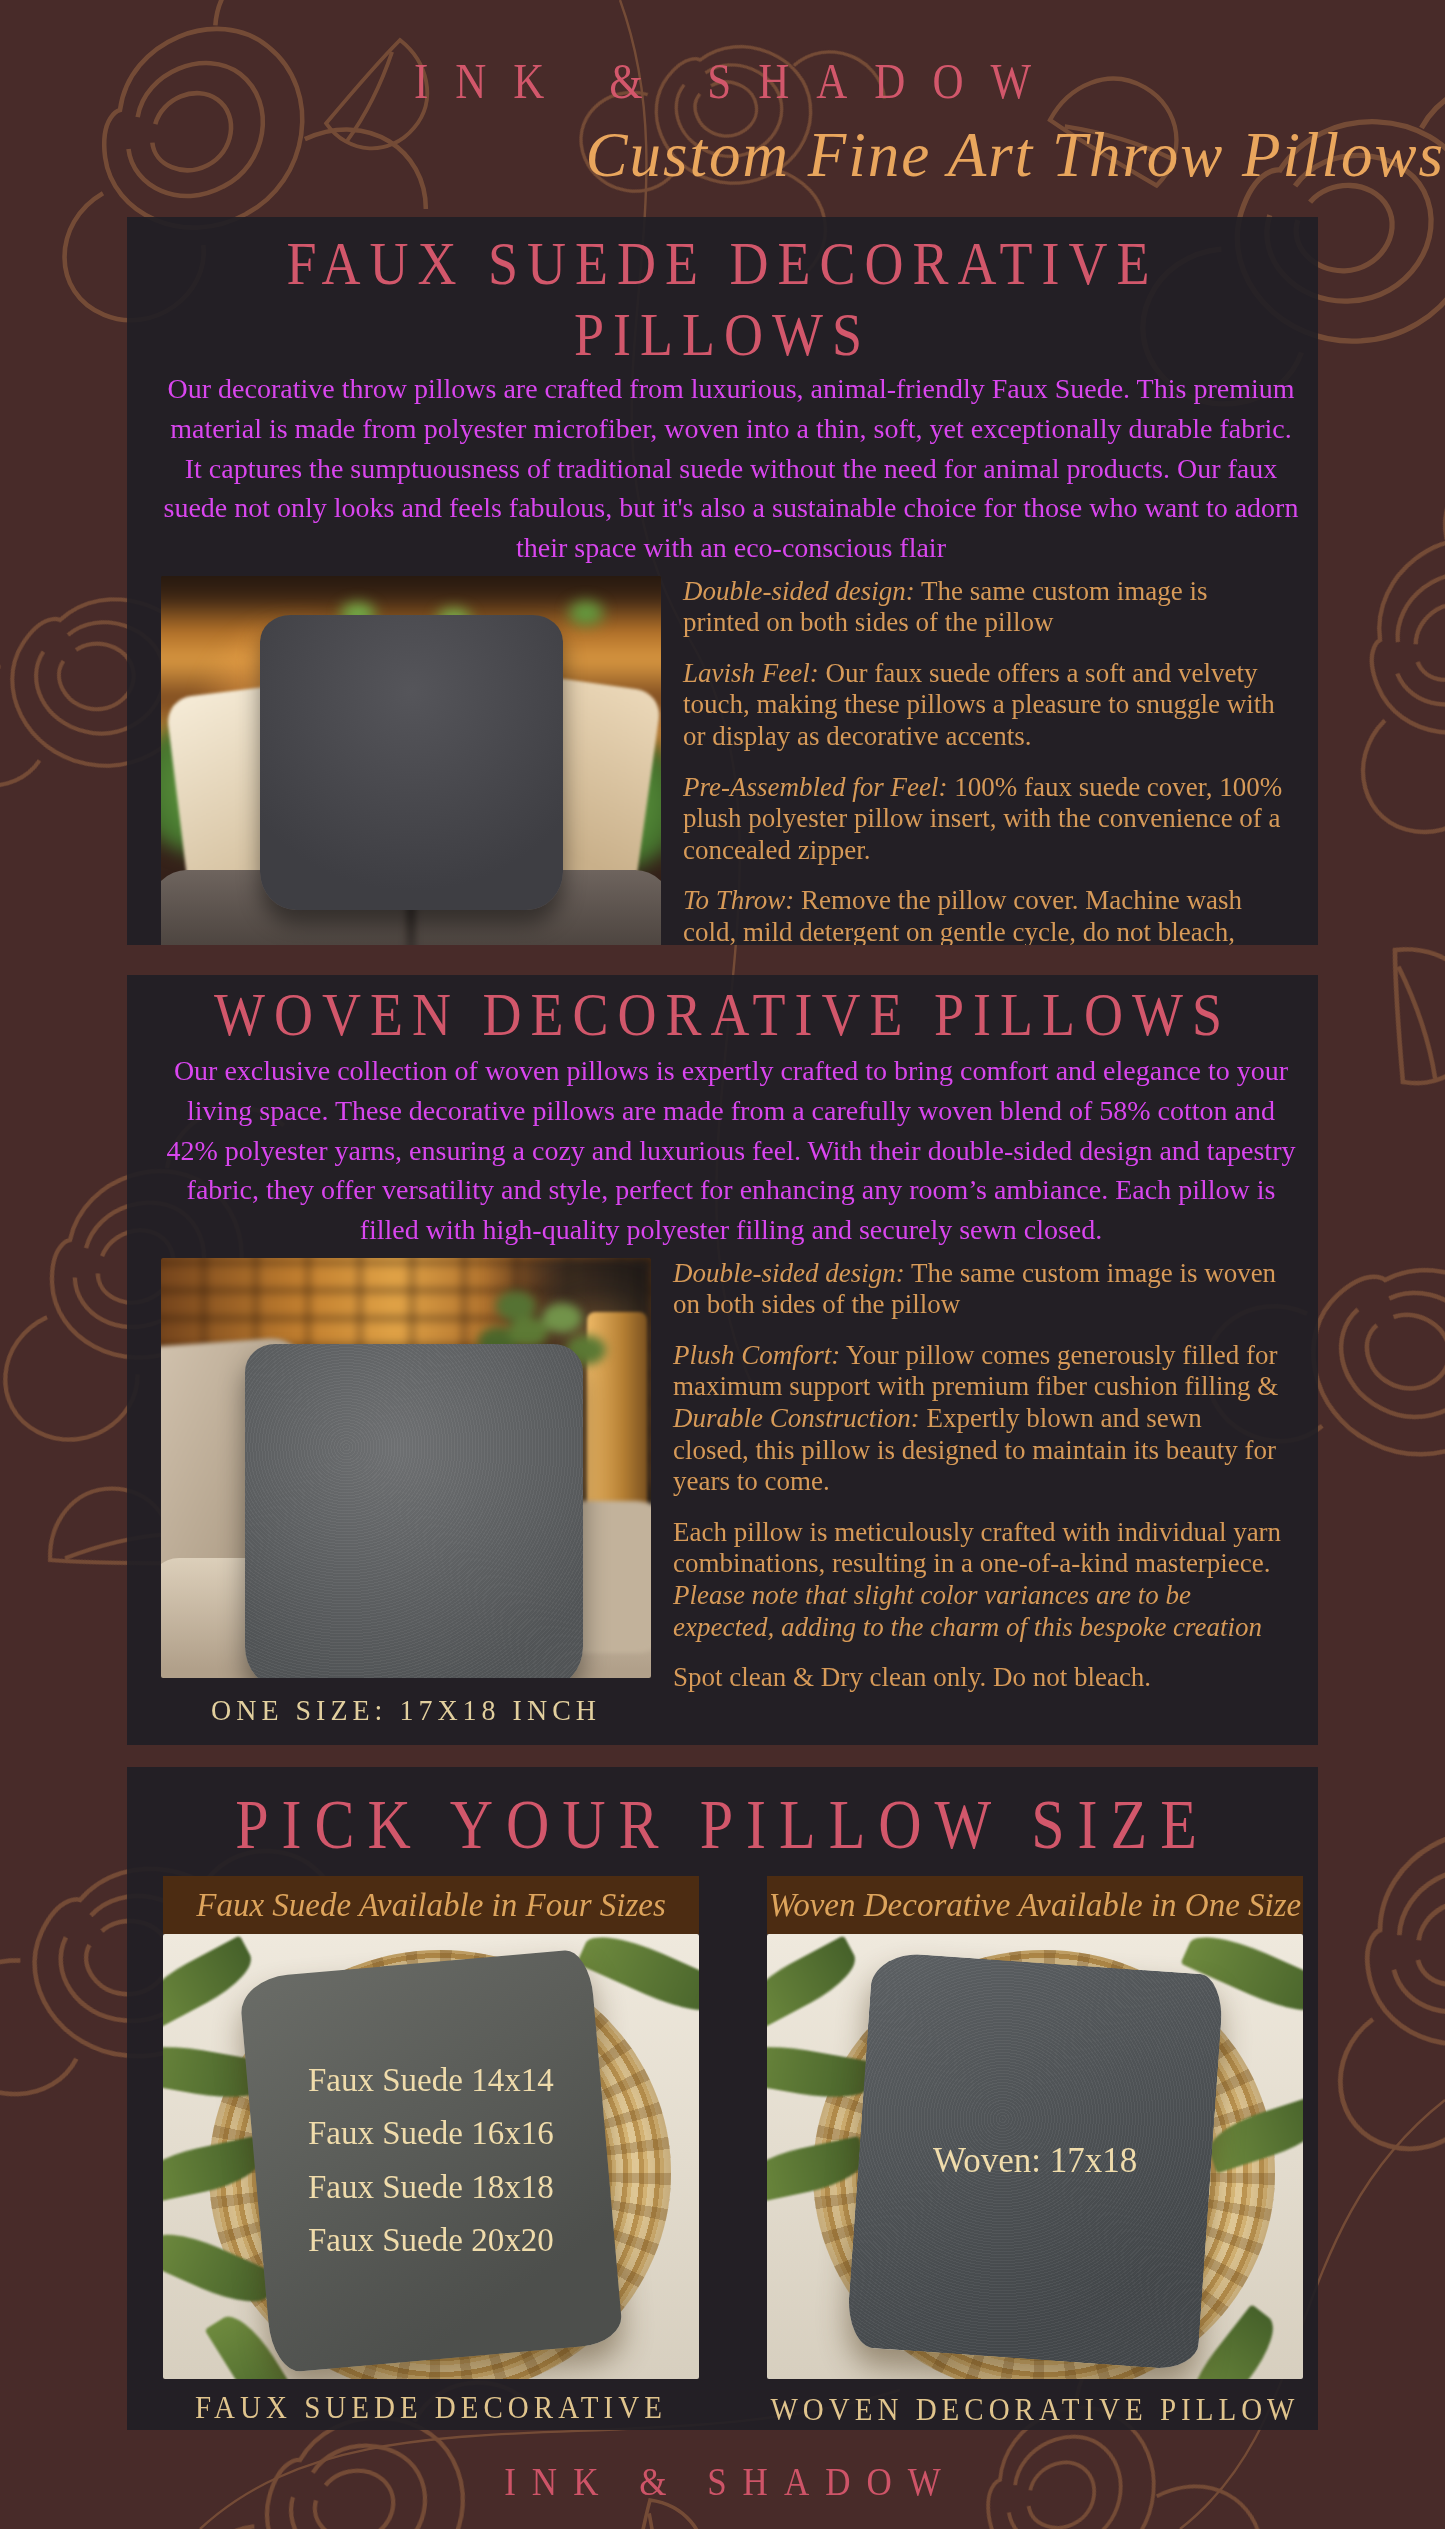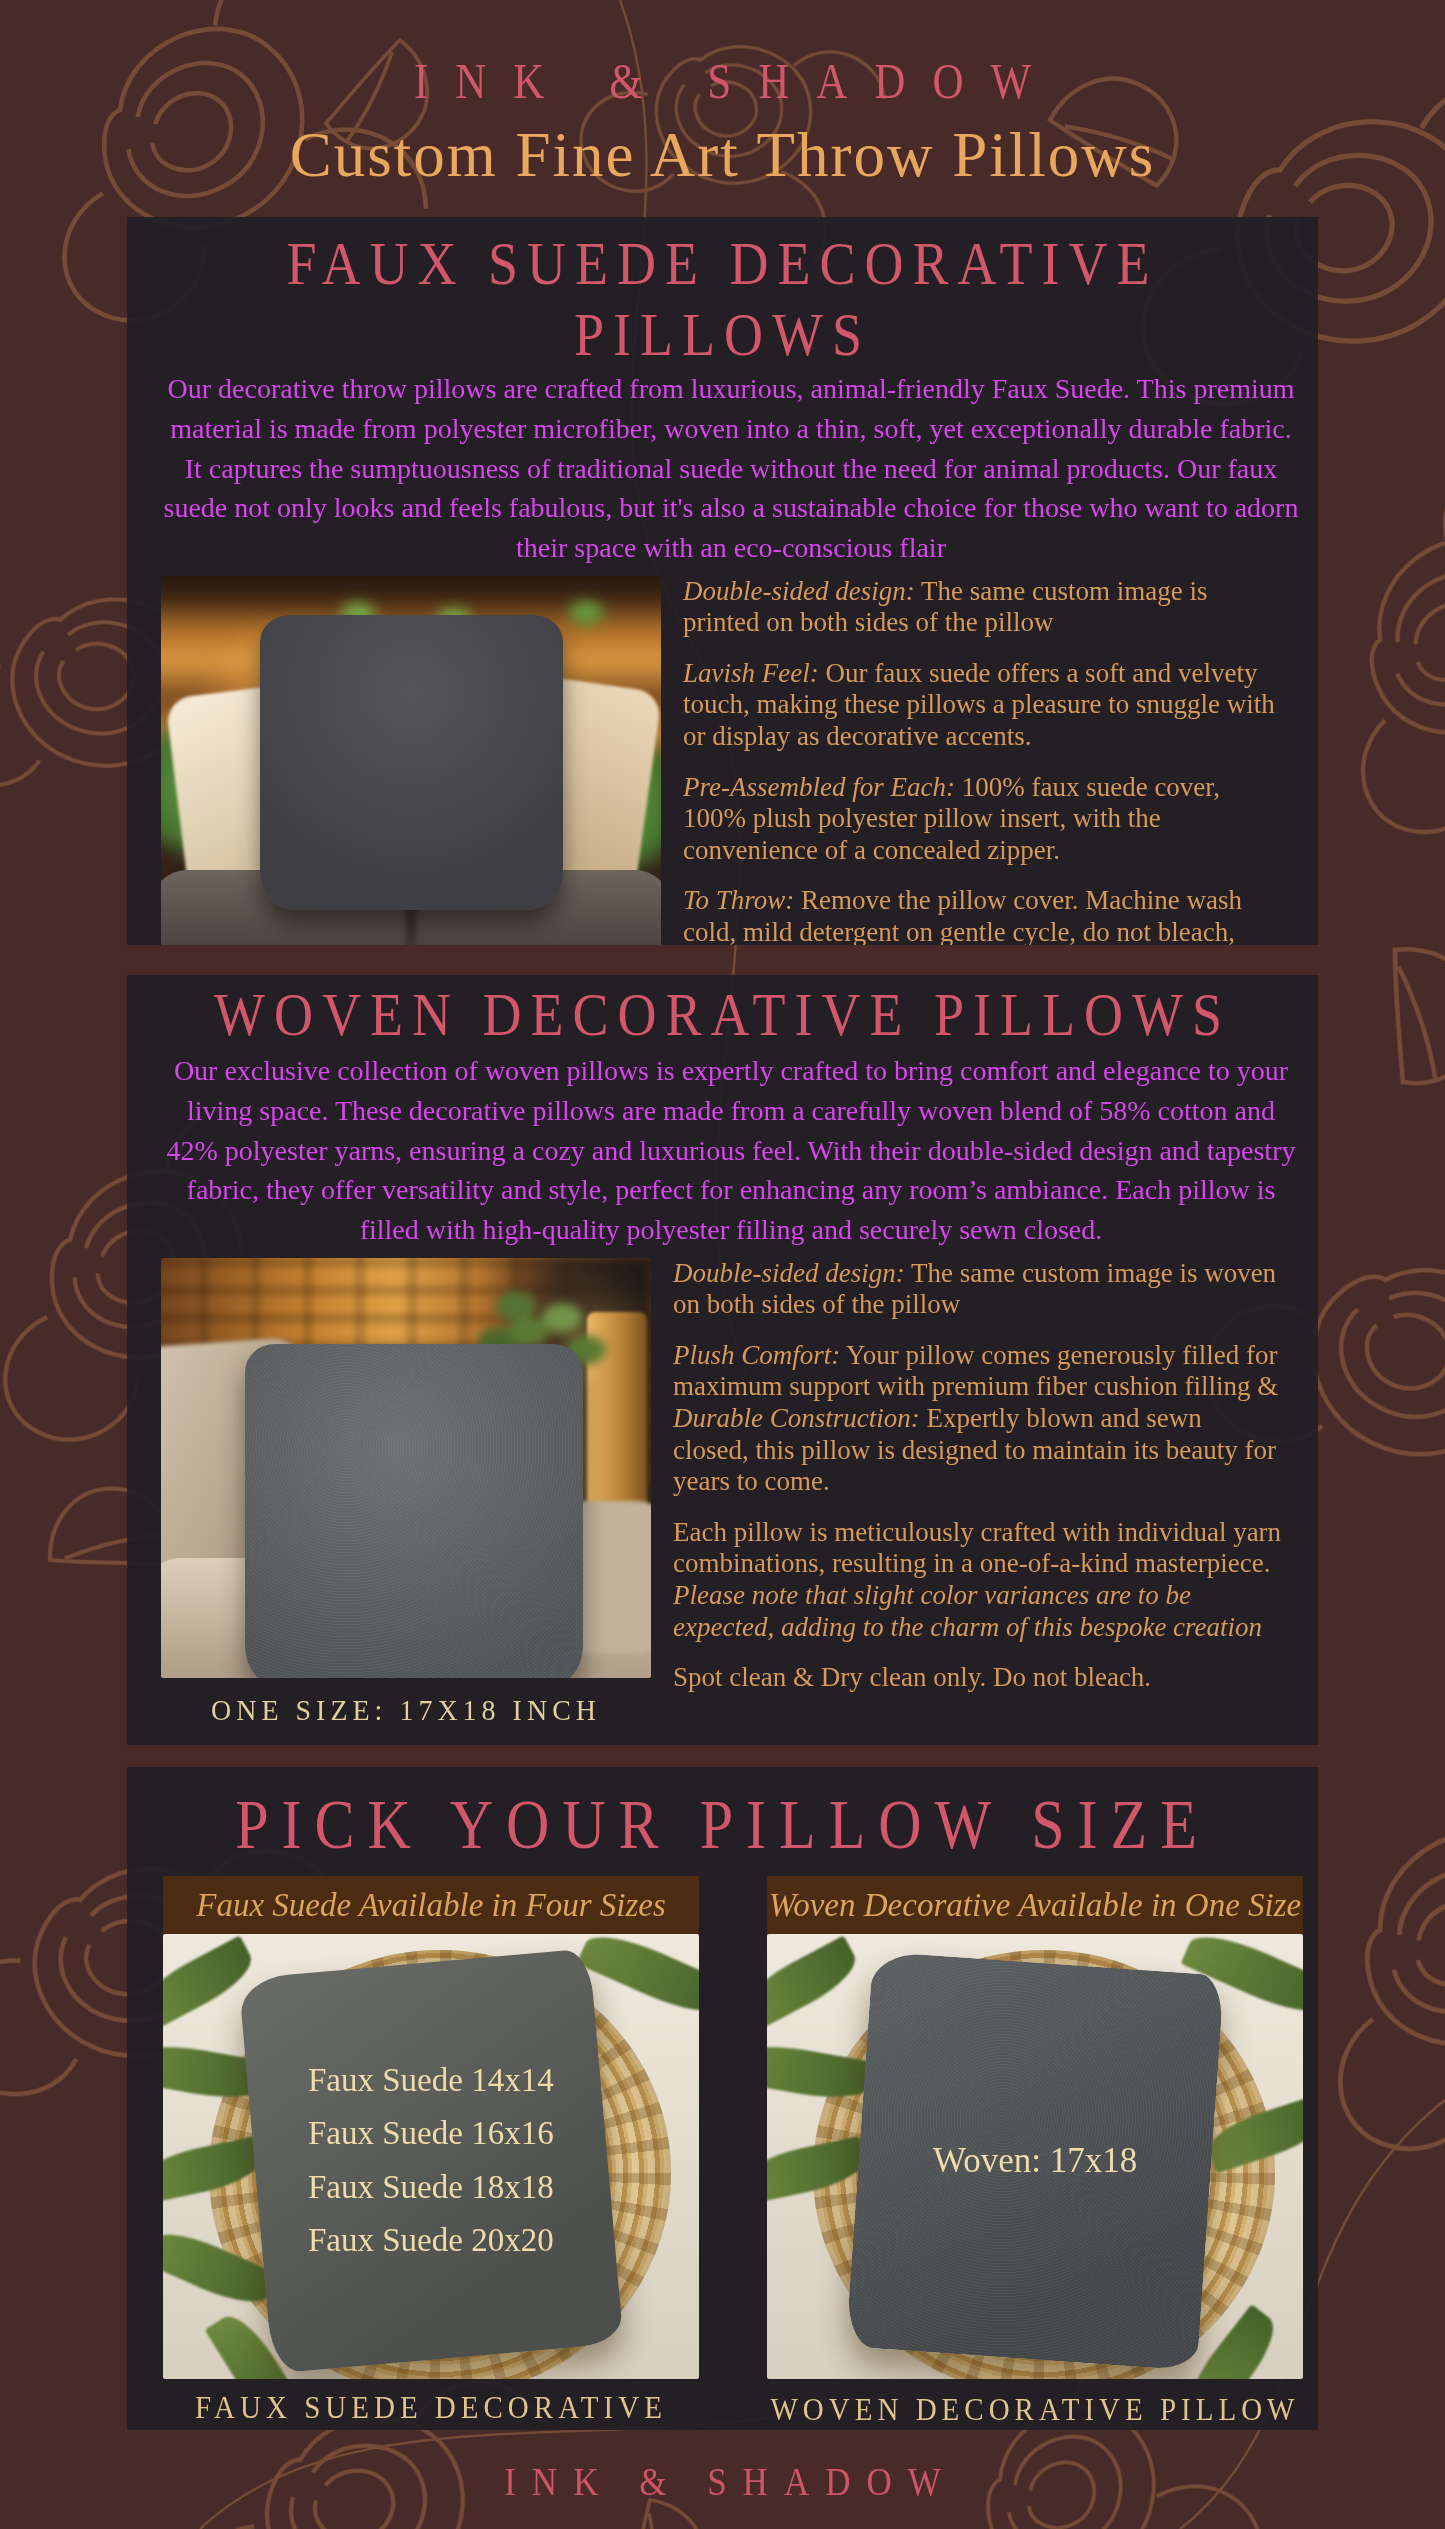--- a/index.html
+++ b/index.html
@@ -5,21 +5,21 @@
   html,body{margin:0;padding:0;background:#2e1c1a;}
   .page{position:relative;width:1445px;height:2529px;margin:0 auto;background:#482b29;overflow:hidden;
         font-family:"Liberation Serif","DejaVu Serif",serif;}
   .floral{position:absolute;inset:0;z-index:1;pointer-events:none;}
   .layer{position:relative;z-index:2;}
 
   
   .brand-header{text-align:center;height:217px;padding-top:52px;box-sizing:border-box;}
   .brand-name{color:#d2576b;font-size:43px;letter-spacing:27px;font-weight:400;
               transform:scaleY(1.18);transform-origin:top center;text-indent:27px;}
-  .brand-tagline{margin-top:18px;color:#e9a65d;font-size:63px;letter-spacing:2px;}
+  .brand-tagline{margin-top:18px;color:#e9a65d;font-size:63px;font-style:italic;letter-spacing:2px;text-align:right;}
 
   
   .panel{width:1191px;margin:0 auto;background:rgba(31,30,37,0.90);box-sizing:border-box;overflow:hidden;}
   .panel-faux{height:728px;padding:12px 34px 12px;}
   .panel-woven{height:770px;margin-top:30px;padding:0 34px 0;}
   .panel-picker{height:663px;margin-top:22px;padding:14px 36px 0;}
 
   .section-title{margin:0;text-align:center;color:#d2576b;font-weight:400;
                  transform:scaleY(1.15);transform-origin:center;}
   .panel-faux  .section-title{font-size:54px;letter-spacing:9px;margin:8px 0 8px;}
@@ -196,21 +196,21 @@
         <div class="grass gr"></div>
         <div class="cream cl"></div>
         <div class="cream cr"></div>
         <div class="couch"></div>
         <div class="pillow"></div>
       </div>
 
       <div class="features">
         <p><i>Double-sided design:</i><span> The same custom image is printed on both sides of the pillow</span></p>
         <p><i>Lavish Feel:</i><span> Our faux suede offers a soft and velvety touch, making these pillows a pleasure to snuggle with or display as decorative accents.</span></p>
-        <p><i>Pre-Assembled for Each:</i><span> 100% faux suede cover, 100% plush polyester pillow insert, with the convenience of a concealed zipper.</span></p>
+        <p><i>Pre-Assembled for Feel:</i><span> 100% faux suede cover, 100% plush polyester pillow insert, with the convenience of a concealed zipper.</span></p>
         <p><i>To Throw:</i><span> Remove the pillow cover. Machine wash cold, mild detergent on gentle cycle, do not bleach, tumble dry on low.</span></p>
       </div>
     </div>
 
   </section>
 
   <section class="panel panel-woven layer">
     <h1 class="section-title">WOVEN DECORATIVE PILLOWS</h1>
     <p class="intro">Our exclusive collection of woven pillows is expertly crafted to bring comfort and elegance to your living space. These decorative pillows are made from a carefully woven blend of 58% cotton and 42% polyester yarns, ensuring a cozy and luxurious feel. With their double-sided design and tapestry fabric, they offer versatility and style, perfect for enhancing any room’s ambiance. Each pillow is filled with high-quality polyester filling and securely sewn closed.</p>
 

